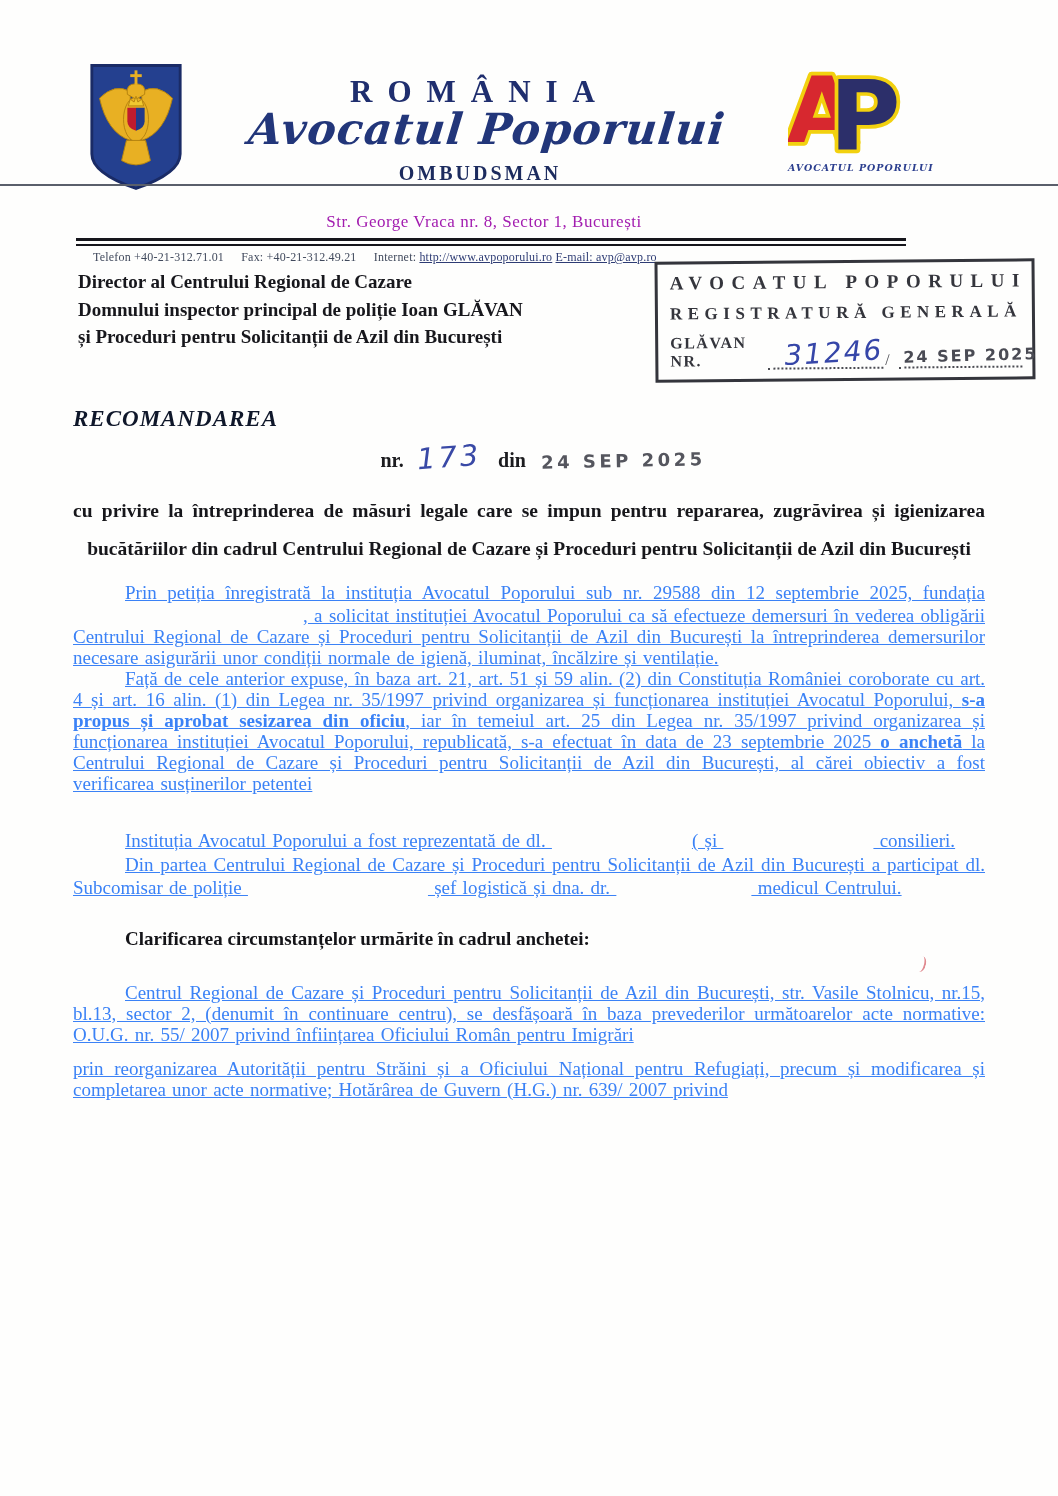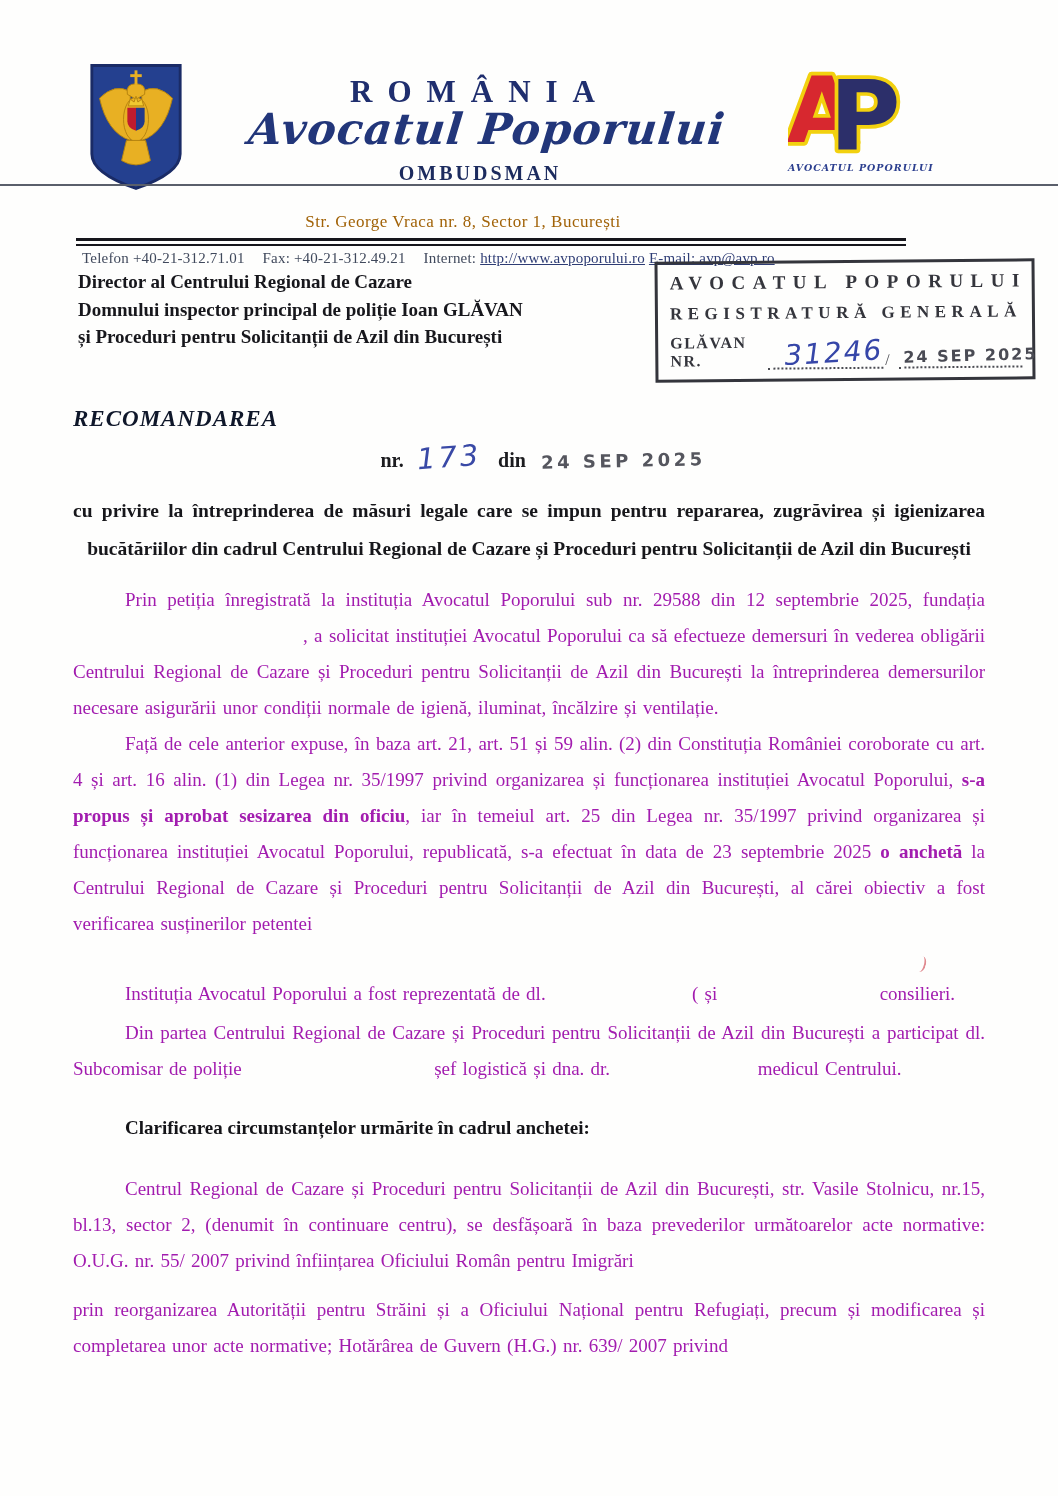--- a/index.html
+++ b/index.html
@@ -25,27 +25,27 @@
     font-family:"Liberation Serif",serif;font-weight:700;font-size:20px;
     letter-spacing:3px;color:#1c2b5e;z-index:2;white-space:nowrap;
   }
   .rule-through{position:absolute;left:0;top:184px;width:1058px;height:2px;background:#5a5f6b;z-index:1;}
   .ap-logo{position:absolute;left:788px;top:56px;width:122px;z-index:2;}
   .logo-caption{
     margin-top:-6px;font-family:"DejaVu Serif",serif;font-style:italic;font-weight:700;
     font-size:9.5px;letter-spacing:1px;color:#2c3f8f;white-space:nowrap;
   }
   .address{
-    position:absolute;left:463px;top:212px;transform:translateX(-50%);
-    font-size:17px;color:#a16207;letter-spacing:.5px;white-space:nowrap;
+    position:absolute;left:484px;top:212px;transform:translateX(-50%);
+    font-size:17px;color:#a21caf;letter-spacing:.5px;white-space:nowrap;
   }
   .rule-heavy-a{position:absolute;left:76px;top:238px;width:830px;height:3px;background:#16161c;}
   .rule-heavy-b{position:absolute;left:76px;top:244px;width:830px;height:2px;background:#16161c;}
   .contact{
-    position:absolute;left:82px;top:250px;font-size:15px;color:#40495c;
+    position:absolute;left:93px;top:250px;font-size:12px;color:#40495c;
     white-space:nowrap;letter-spacing:.2px;
   }
   .contact .sp{margin-right:14px;}
   .contact .lnk{color:#2e3c74;text-decoration:underline;}
   
   .recipient{
     position:absolute;left:78px;top:268px;width:585px;
     font-weight:700;font-size:19px;line-height:27.5px;color:#17171c;
   }
   
@@ -83,21 +83,21 @@
     color:#3949a6;letter-spacing:3px;display:inline-block;transform:rotate(-4deg);margin:0 12px 0 8px;
   }
   .title-date{
     font-family:"DejaVu Sans",sans-serif;font-weight:600;font-size:18px;color:#55565e;
     letter-spacing:3.5px;display:inline-block;transform:rotate(-1.2deg);margin-left:10px;
   }
   .subject{
     margin-top:14px;font-weight:700;font-size:19.5px;line-height:38px;
     text-align:justify;text-align-last:center;color:#17171b;
   }
-  .doc-para{line-height:36px;text-align:justify;word-spacing:1.5px;color:#a21caf;}
+  .doc-para{line-height:21px;text-align:justify;word-spacing:1.5px;color:#3b82f6;text-decoration:underline;}
   .doc-para.indent{text-indent:52px;}
   .doc-heading{line-height:37.5px;font-weight:700;text-indent:52px;color:#141418;}
   .doc .b{font-weight:700;}
   .blank{display:inline-block;height:1em;}
   
   .artifact-red{
     position:absolute;left:916px;top:956px;width:8px;height:16px;
     border-right:2.5px solid #e08a90;border-radius:50%;transform:rotate(14deg);
   }
 </style>

